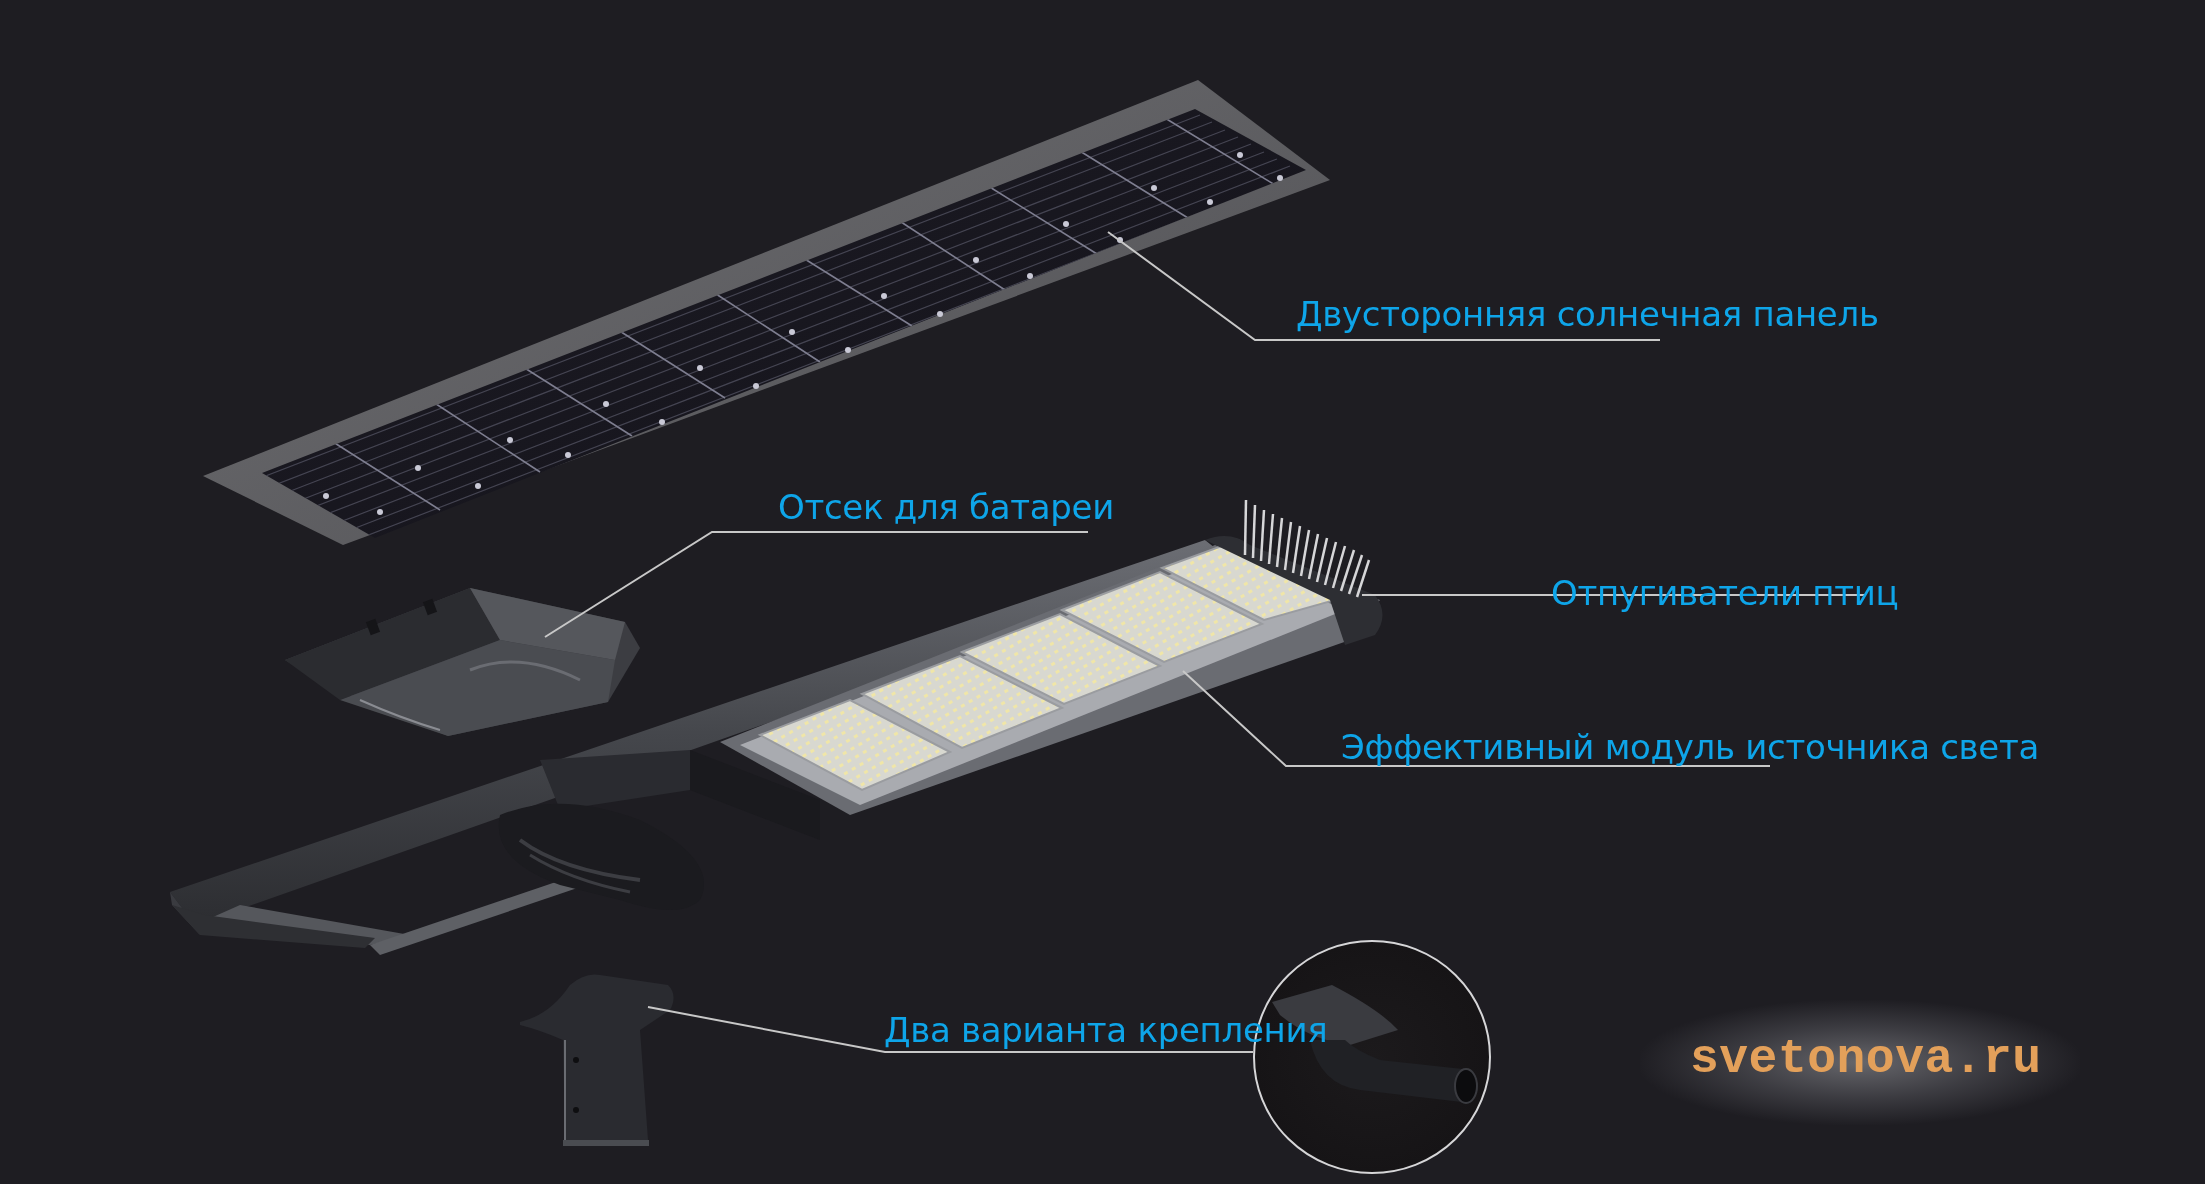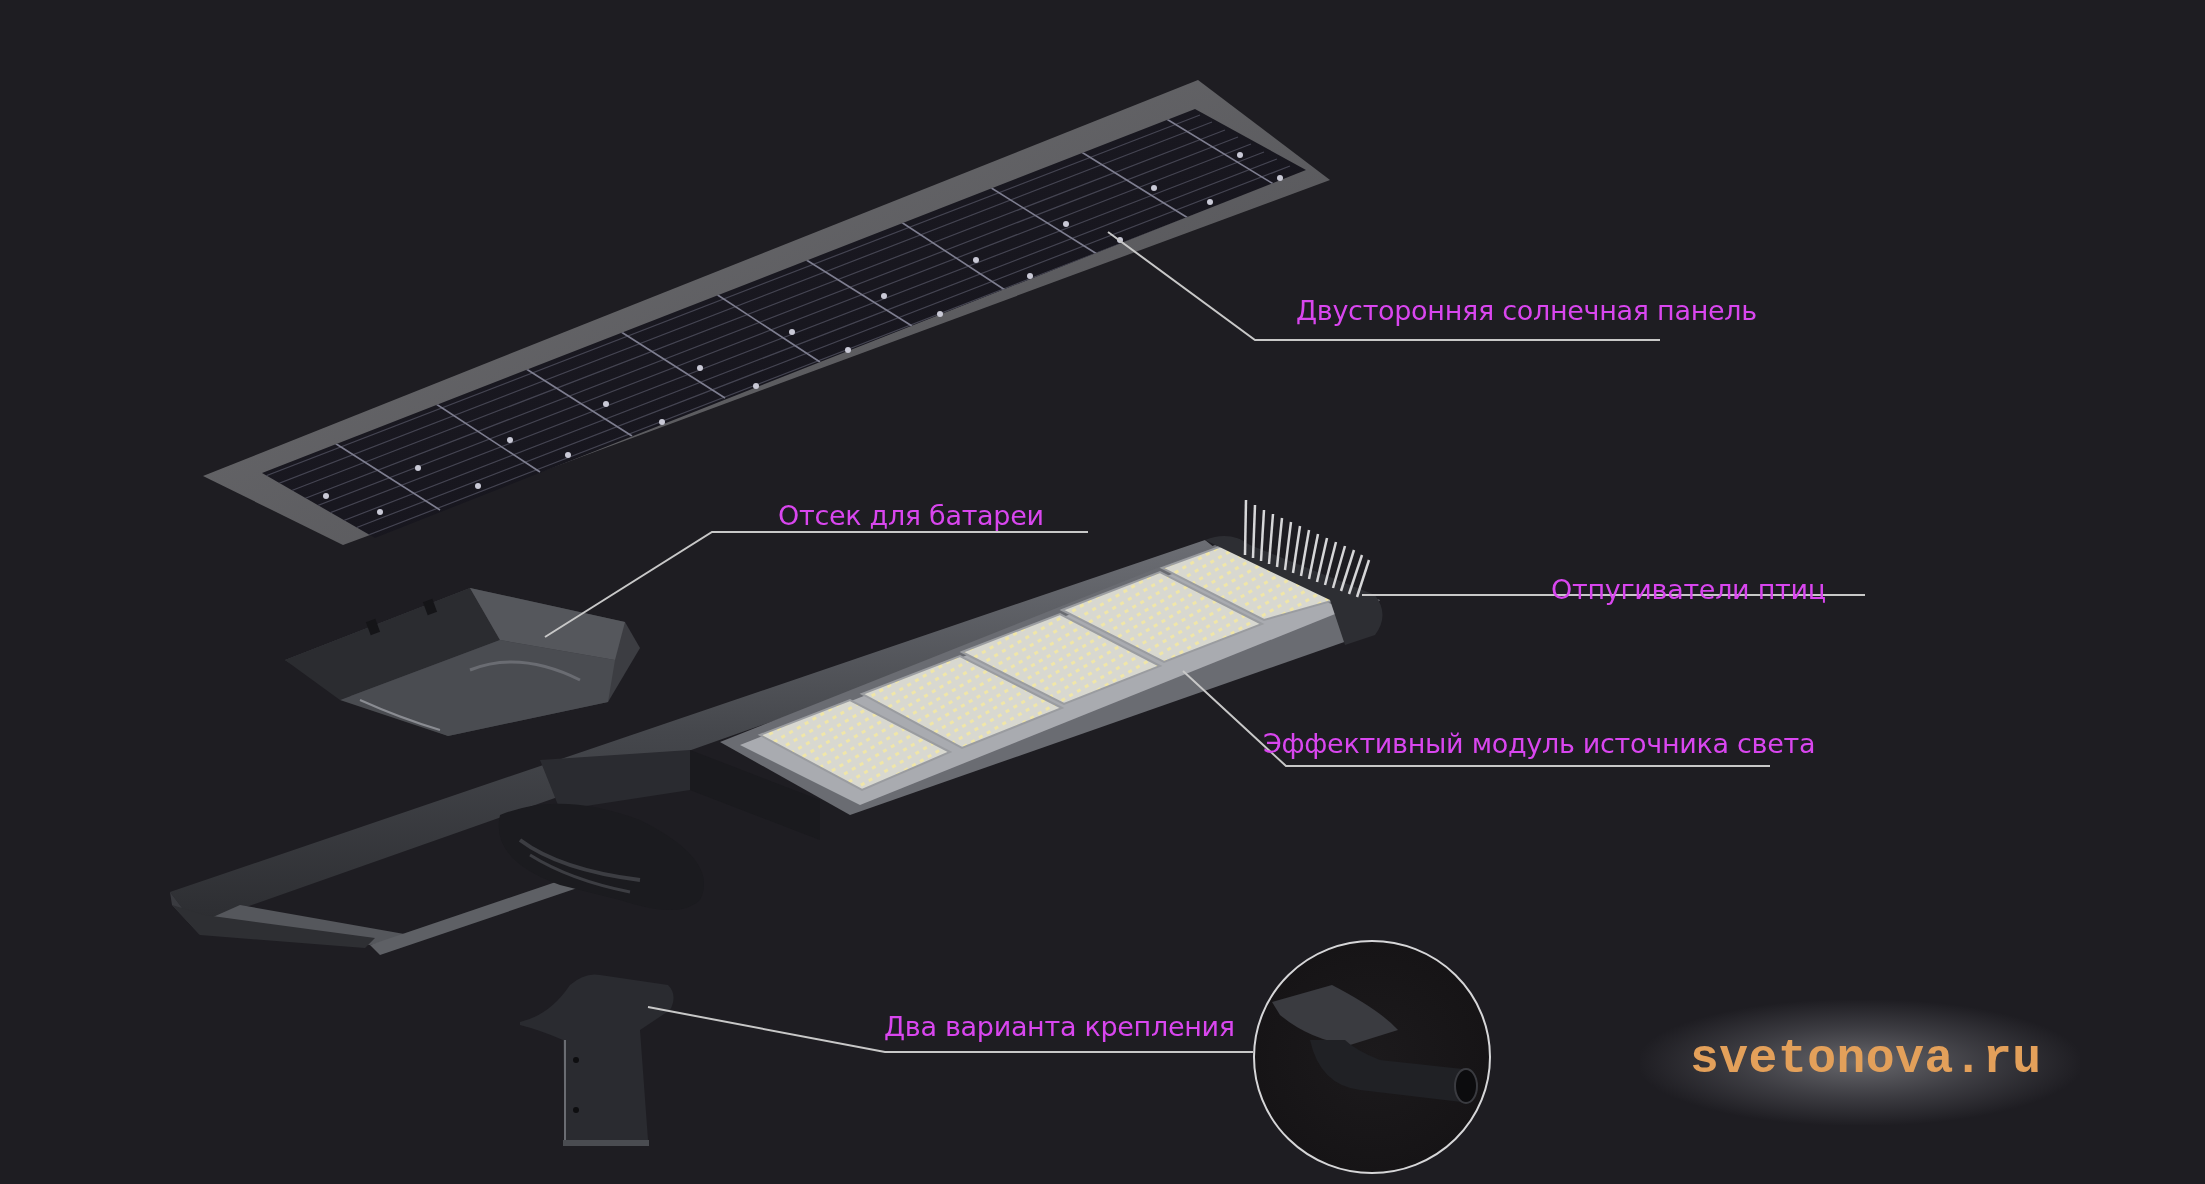--- a/index.html
+++ b/index.html
@@ -4,21 +4,21 @@
 <style>
   html, body { margin:0; padding:0; }
   body {
     width:2205px; height:1184px; overflow:hidden;
     background:#1e1d22;
     font-family:"DejaVu Sans", "Liberation Sans", sans-serif;
     position:relative;
   }
   #stage { position:absolute; left:0; top:0; width:2205px; height:1184px; }
   .label {
-    position:absolute; color:#d946ef; font-size:27px; letter-spacing:-0.3px;
+    position:absolute; color:#0ea5e9; font-size:34px; letter-spacing:-0.3px;
     white-space:nowrap; line-height:1;
   }
   .watermark-glow {
     position:absolute; left:1640px; top:1000px; width:440px; height:125px;
     background:radial-gradient(ellipse at center, rgba(110,110,115,0.9) 0%, rgba(80,80,86,0.6) 40%, rgba(30,29,34,0) 72%);
   }
   .watermark {
     position:absolute; left:1690px; top:1032px; font-size:48px; font-weight:bold;
     color:#e3a05a; letter-spacing:0.5px; font-family:Liberation Mono, monospace;
   }
@@ -189,19 +189,19 @@
   <g stroke="#c8c8c8" stroke-width="2" fill="none">
     <polyline points="1108,232 1255,340 1660,340"></polyline>
     <polyline points="545,637 712,532 1088,532"></polyline>
     <polyline points="1362,595 1865,595"></polyline>
     <polyline points="1183,671 1286,766 1770,766"></polyline>
     <polyline points="648,1007 885,1052 1253,1052"></polyline>
   </g>
 </svg>
 
 <div class="label" style="left:1296px; top:297px;">Двусторонняя солнечная панель</div>
-<div class="label" style="left:778px; top:502px;">Отсек для батареи</div>
+<div class="label" style="left:778px; top:490px;">Отсек для батареи</div>
 <div class="label" style="left:1551px; top:560px;margin-top:16px;">Отпугиватели птиц</div>
-<div class="label" style="left:1263px; top:730px;">Эффективный модуль источника света</div>
+<div class="label" style="left:1341px; top:730px;">Эффективный модуль источника света</div>
 <div class="label" style="left:884px; top:1013px;text-align:center;">Два варианта крепления</div>
 
 <div class="watermark-glow"></div>
 <div class="watermark">svetonova.ru</div>
 
 </body></html>

